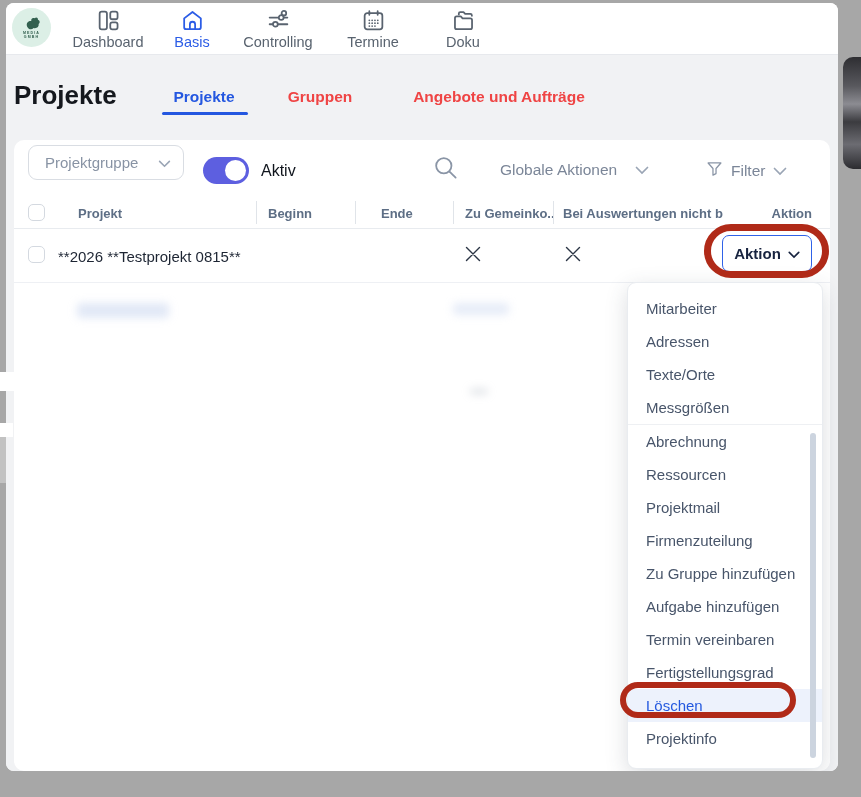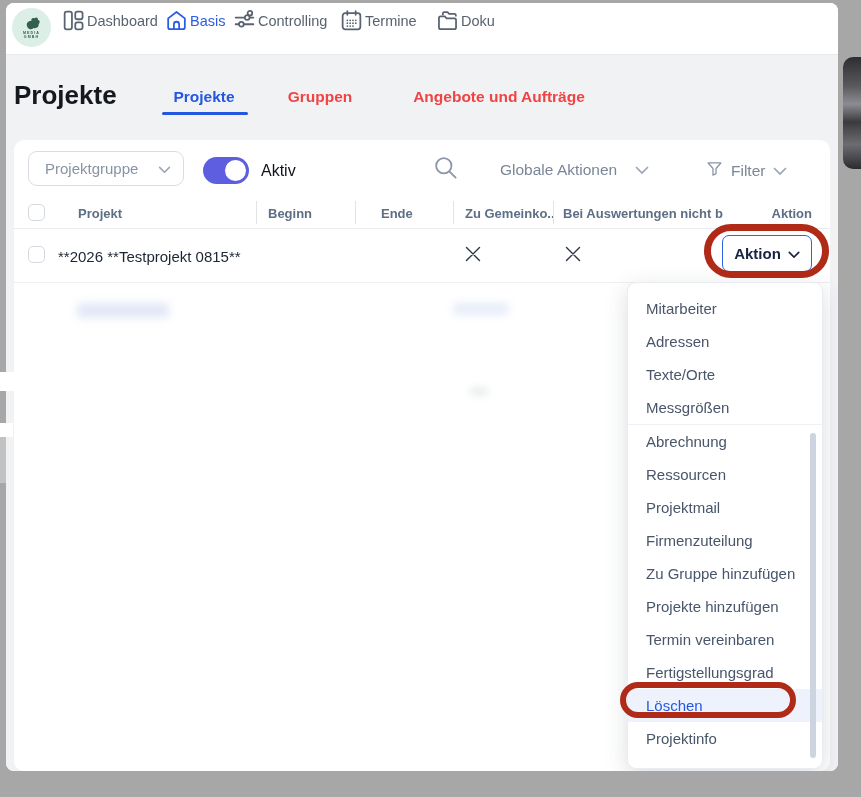--- a/index.html
+++ b/index.html
@@ -9,21 +9,21 @@
   #window { position:absolute; left:6px; top:3px; width:832px; height:768px;
             background:#fff; border-radius:8px; overflow:hidden; }
 
   
   .topnav { position:absolute; left:0; top:0; width:100%; height:52px; background:#fff;
             border-bottom:1px solid #e7e9ed; z-index:3; }
   .logo { position:absolute; left:6px; top:5px; width:39px; height:39px; border-radius:50%;
           background:#dcefe6; display:flex; flex-direction:column; align-items:center; justify-content:center; }
   .logo svg { display:block; }
   .logo .lg-txt { font-size:3.6px; letter-spacing:1.1px; color:#33604f; font-weight:bold; line-height:1.2; }
-  .nav-item { position:absolute; top:5px; display:flex; flex-direction:row; align-items:center;
+  .nav-item { position:absolute; top:5px; display:flex; flex-direction:column; align-items:center;
               gap:1px; color:#59636f; font-size:14.5px; cursor:pointer; }
   .nav-item svg { display:block; }
   .nav-item.active { color:#2b5ce6; }
   .ni-dashboard { left:55px; width:94px; }
   .ni-basis { left:158px; width:56px; }
   .ni-controlling { left:226px; width:92px; }
   .ni-termine { left:333px; width:68px; }
   .ni-doku { left:429px; width:56px; }
 
   
@@ -34,21 +34,21 @@
   .tab-projekte { left:150px; width:96px; }
   .tab-gruppen { left:268px; width:92px; }
   .tab-angebote { left:398px; width:190px; }
   .tab-underline { position:absolute; left:156px; top:109px; width:86px; height:3px; background:#2457e0; border-radius:2px; z-index:2; }
 
   
   .card { position:absolute; left:8px; top:137px; width:816px; height:631px; background:#fff;
           border-radius:10px; z-index:1; }
 
   
-  .grp-btn { position:absolute; left:14px; top:11px; width:156px; height:35px; border:1px solid #d9dde3;
+  .grp-btn { position:absolute; left:14px; top:5px; width:156px; height:35px; border:1px solid #d9dde3;
              border-radius:9px; background:#fff; display:flex; align-items:center; padding:0 12px 0 16px;
              color:#8893a4; font-size:15px; cursor:pointer; justify-content:space-between; }
   .toggle { position:absolute; left:189px; top:17px; width:46px; height:27px; border-radius:14px;
             background:#5d5fe0; cursor:pointer; }
   .toggle .knob { position:absolute; right:3px; top:3px; width:21px; height:21px; border-radius:50%; background:#fff; }
   .aktiv-label { position:absolute; left:247px; top:22px; font-size:16px; font-weight:400; color:#10151d; }
   .search-ic { position:absolute; left:418px; top:14px; color:#8a95a6; cursor:pointer; }
   .global-actions { position:absolute; left:486px; top:21px; font-size:15.5px; color:#7b8698; cursor:pointer;
                     display:flex; align-items:center; gap:18px; }
   .filter-group { position:absolute; left:692px; top:20px; display:flex; align-items:center; gap:8px;
@@ -274,21 +274,21 @@
     <div class="menu-item">Mitarbeiter</div>
     <div class="menu-item">Adressen</div>
     <div class="menu-item">Texte/Orte</div>
     <div class="menu-item">Messgrößen</div>
     <div class="menu-seam"></div>
     <div class="menu-item">Abrechnung</div>
     <div class="menu-item">Ressourcen</div>
     <div class="menu-item">Projektmail</div>
     <div class="menu-item">Firmenzuteilung</div>
     <div class="menu-item">Zu Gruppe hinzufügen</div>
-    <div class="menu-item">Projekte hinzufügen</div>
+    <div class="menu-item">Aufgabe hinzufügen</div>
     <div class="menu-item">Termin vereinbaren</div>
     <div class="menu-item">Fertigstellungsgrad</div>
     <div class="menu-item highlighted">Löschen</div>
     <div class="menu-item">Projektinfo</div>
     <div class="menu-scrollbar"></div>
   </div>
 
 </div>
 
 <div class="annot annot-aktion"></div>

